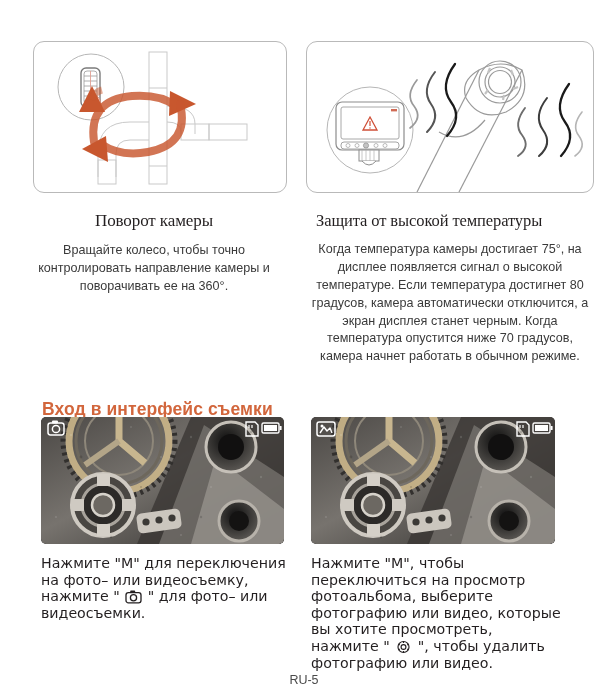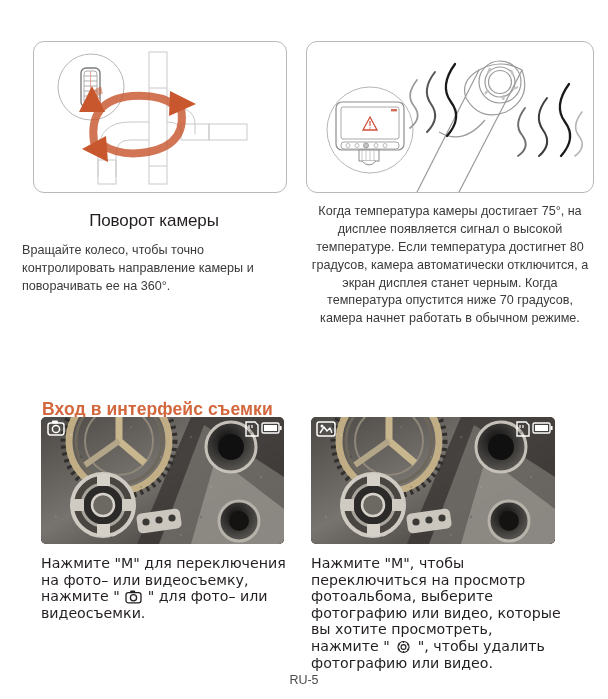--- a/index.html
+++ b/index.html
@@ -43,31 +43,32 @@
   }
   .illus-card.left  { width: 254px; height: 152px; margin-left: 15px; }
   .illus-card.right { width: 288px; height: 152px; }
 
   .feat-title {
     font-size: 17px;
     font-weight: 400;
     color: #231f20;
     letter-spacing: -0.1px;
     margin: 10px;
+    font-family: Liberation Serif, serif;
   }
   .col-left .feat-title  { text-align: center; margin-top: 18px; }
   .col-right .feat-title { text-align: left;  margin-top: 18px; font-size: 16.5px;}
 
   .feat-body {
     font-size: 12.6px;
     line-height: 1.42;
     color: #3a3a3a;
     margin: 0;
   }
-  .col-left .feat-body  { text-align: left; margin-top: 11px; padding: 0 4px; }
+  .col-left .feat-body  { text-align: center; margin-top: 11px; padding: 0 4px; }
   .col-right .feat-body { text-align: center;  margin-top: 10px; }
 
   
   .section-heading {
     position: absolute;
     left: 42px; top: 379px;
     font-size: 17.5px;
     font-weight: bold;
     color: #d2663c;
     letter-spacing: 0.1px;
@@ -223,20 +224,21 @@
           <path d="M128 30 q-14 18 -4 32 q10 14 -4 28" stroke="#555555" stroke-width="2"></path>
           <path d="M110 38 q-12 15 -3 26 q9 12 -4 22" stroke="#9a9a9a" stroke-width="1.7"></path>
           <path d="M262 42 q-16 22 -4 38 q12 16 -4 34" stroke="#1a1a1a" stroke-width="2.3"></path>
           <path d="M240 56 q-14 18 -4 32 q10 14 -4 26" stroke="#3d3d3d" stroke-width="2"></path>
           <path d="M218 66 q-12 16 -3 27 q9 12 -4 21" stroke="#6e6e6e" stroke-width="1.9"></path>
           <path d="M275 70 q-11 14 -3 24 q8 11 -4 20" stroke="#b5b5b5" stroke-width="1.6"></path>
         </g>
       </svg>
     </div>
 
+    <h2 class="feat-title">Защита от высокой температуры</h2>
     <p class="feat-body">Когда температура камеры достигает 75°, на дисплее появляется сигнал о высокой температуре. Если температура достигнет 80 градусов, камера автоматически отключится, а экран дисплея станет черным. Когда температура опустится ниже 70 градусов, камера начнет работать в обычном режиме.</p>
   </div>
 </div>
 
 <div class="section-heading">Вход в интерфейс съемки</div>
 
 <div class="shot-left">
   <div class="shot-photo">
     <svg width="243" height="127" viewBox="0 0 243 127">
       <defs>

